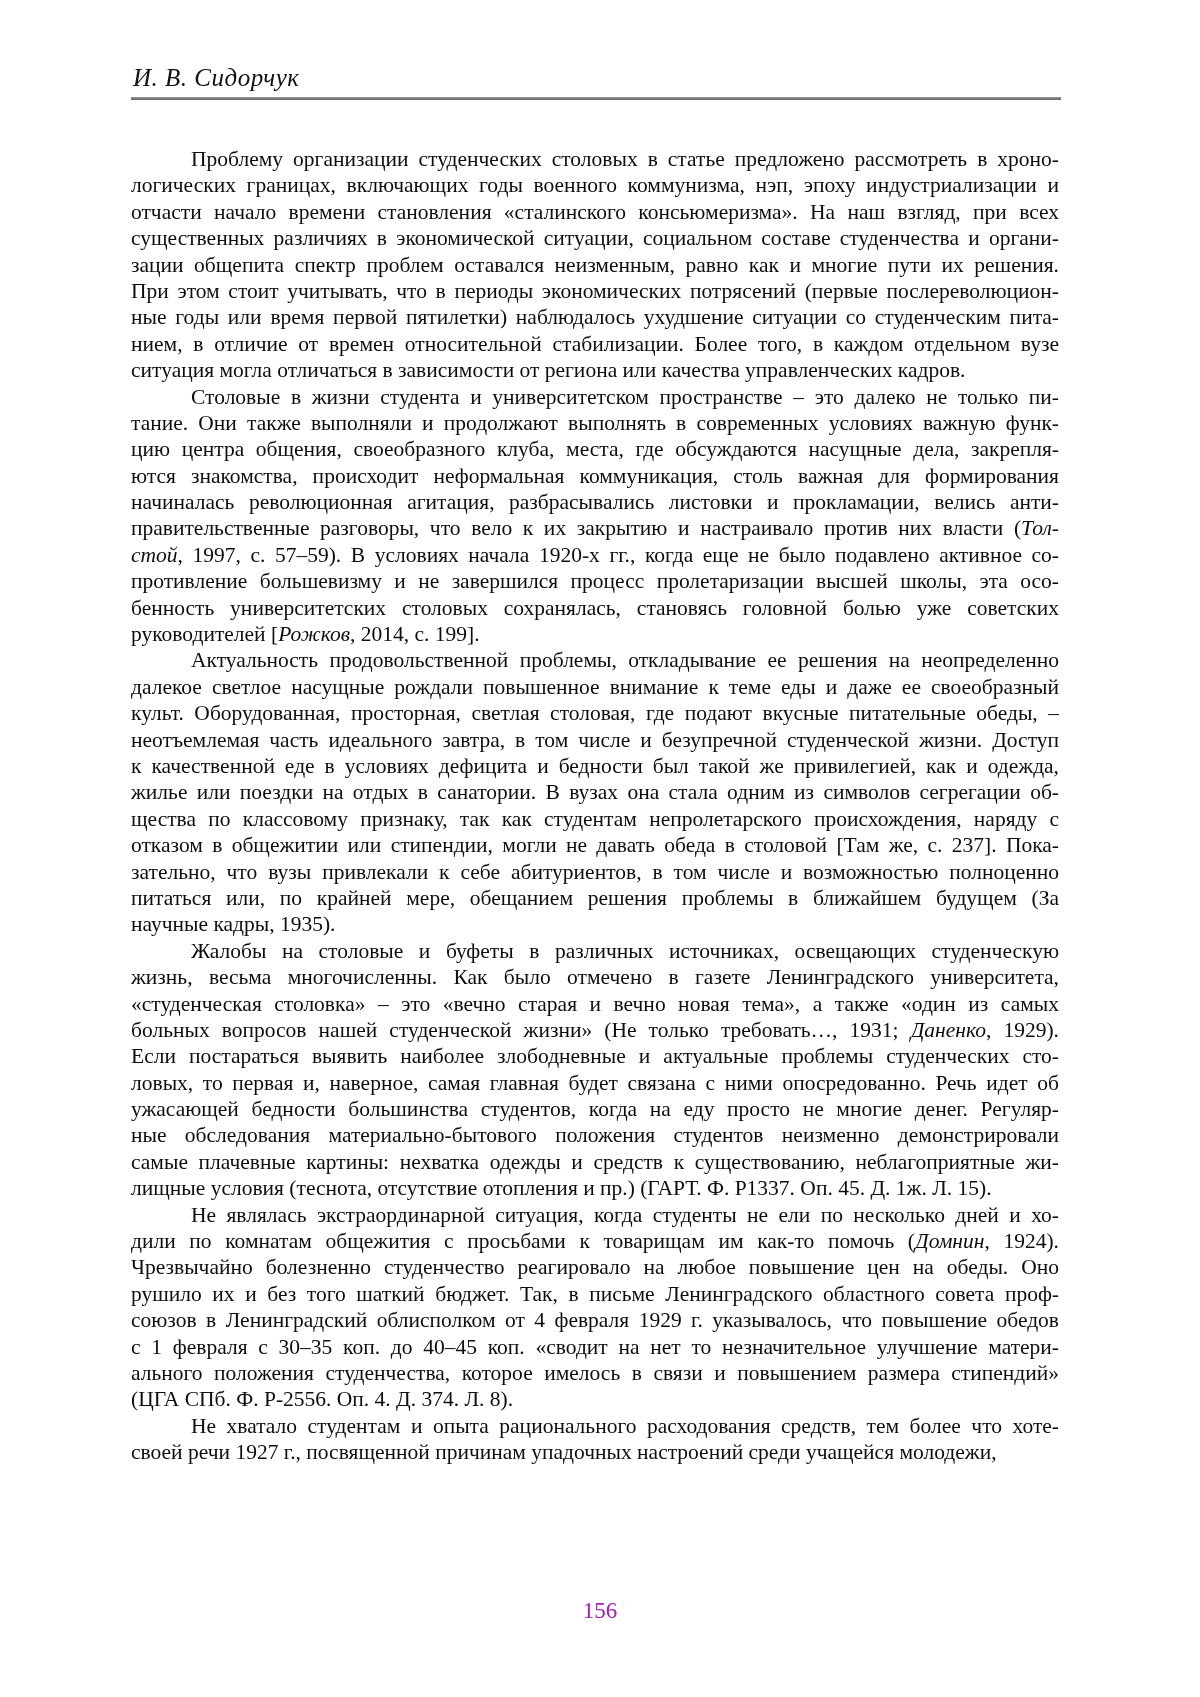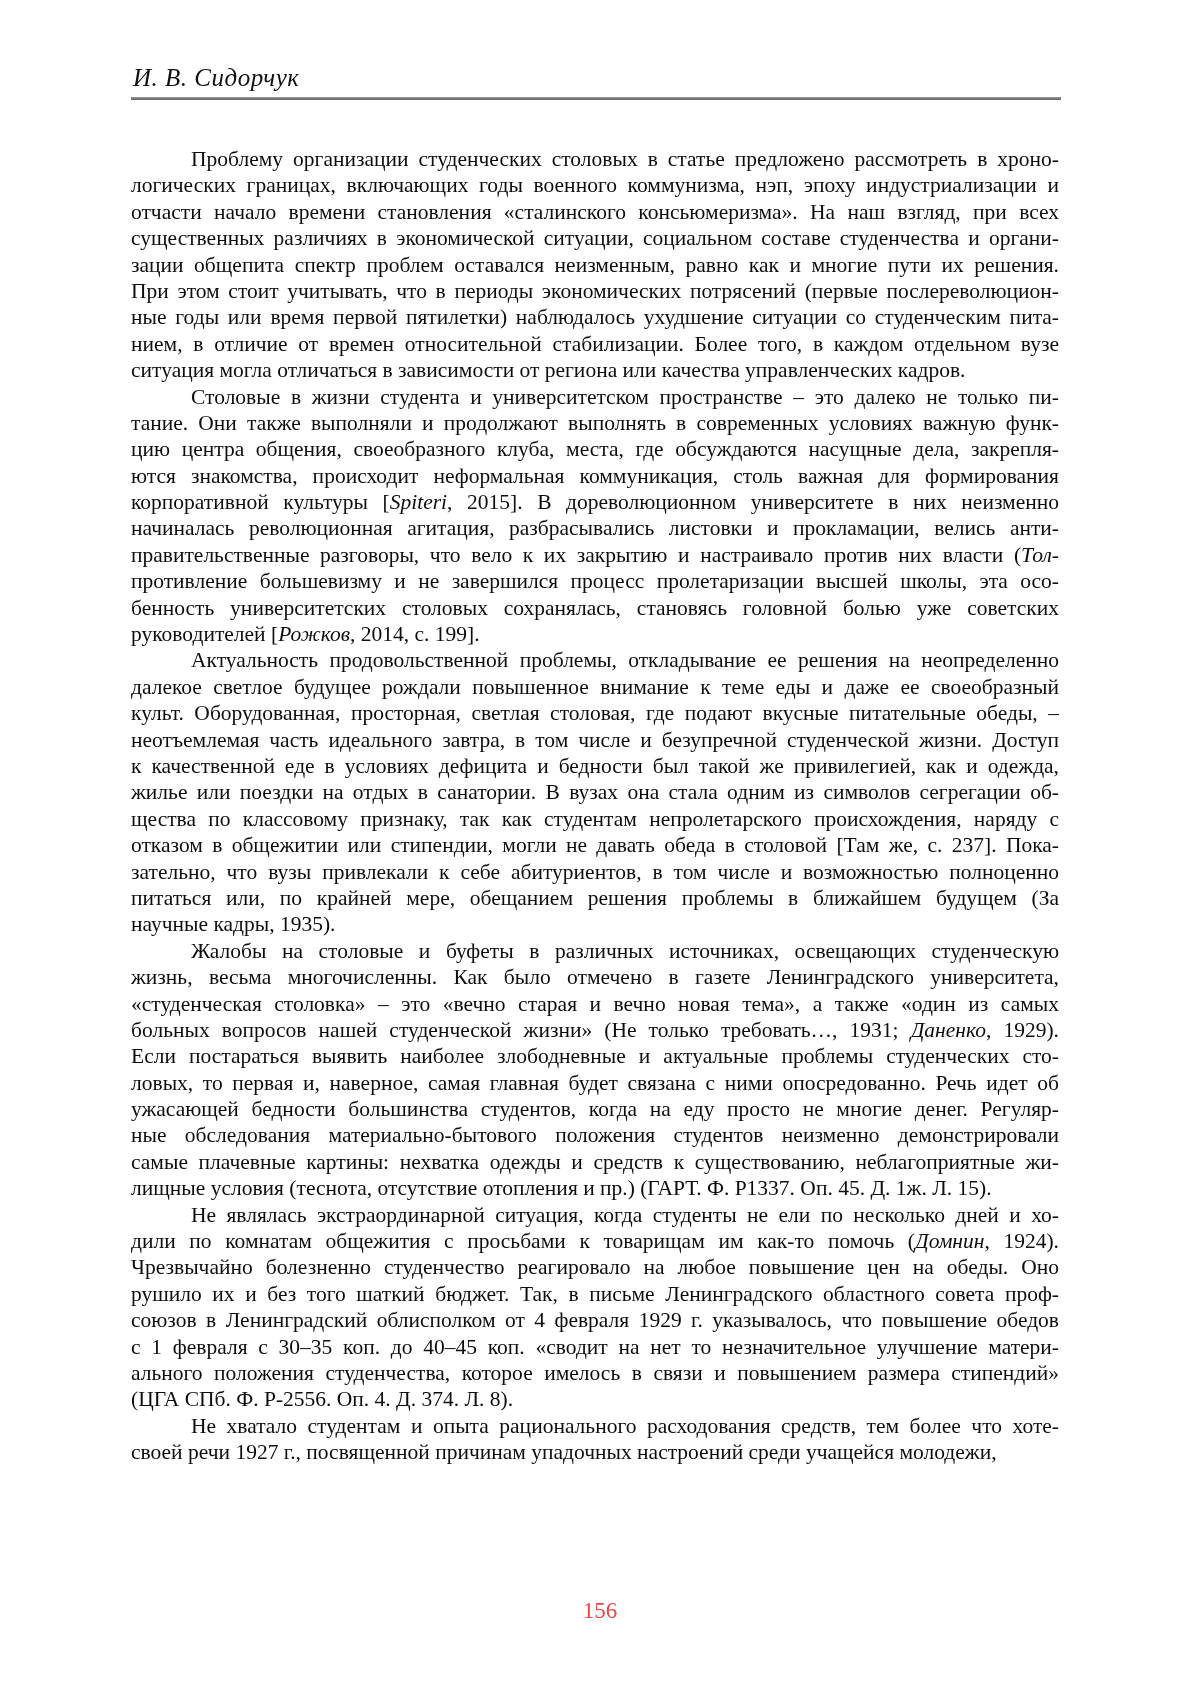--- a/index.html
+++ b/index.html
@@ -51,21 +51,21 @@
     text-indent: 60px;
   }
   .line i { font-style: italic; }
   .page-number {
     position: absolute;
     left: 0;
     top: 1598px;
     width: 1200px;
     text-align: center;
     font-size: 23px;
-    color: #ef4444;
+    color: #a21caf;
   }
 </style>
 </head>
 <body>
 
 <div class="page">
   <div class="running-head">И. В. Сидорчук</div>
   <div class="head-rule"></div>
   <div class="body-text">
       <div class="line just first">Проблему организации студенческих столовых в статье предложено рассмотреть в хроно-</div>
@@ -74,28 +74,28 @@
       <div class="line just">существенных различиях в экономической ситуации, социальном составе студенчества и органи-</div>
       <div class="line just">зации общепита спектр проблем оставался неизменным, равно как и многие пути их решения.</div>
       <div class="line just">При этом стоит учитывать, что в периоды экономических потрясений (первые послереволюцион-</div>
       <div class="line just">ные годы или время первой пятилетки) наблюдалось ухудшение ситуации со студенческим пита-</div>
       <div class="line just">нием, в отличие от времен относительной стабилизации. Более того, в каждом отдельном вузе</div>
       <div class="line">ситуация могла отличаться в зависимости от региона или качества управленческих кадров.</div>
       <div class="line just first">Столовые в жизни студента и университетском пространстве – это далеко не только пи-</div>
       <div class="line just">тание. Они также выполняли и продолжают выполнять в современных условиях важную функ-</div>
       <div class="line just">цию центра общения, своеобразного клуба, места, где обсуждаются насущные дела, закрепля-</div>
       <div class="line just">ются знакомства, происходит неформальная коммуникация, столь важная для формирования</div>
-      <div class="line just">корпоративной культуры [<i>Spiteri</i>, 2015]. В дореволюционном университете в них неизменно</div>
       <div class="line just">начиналась революционная агитация, разбрасывались листовки и прокламации, велись анти-</div>
       <div class="line just">правительственные разговоры, что вело к их закрытию и настраивало против них власти (<i>Тол-</i></div>
+      <div class="line just"><i>стой</i>, 1997, с. 57–59). В условиях начала 1920-х гг., когда еще не было подавлено активное со-</div>
       <div class="line just">противление большевизму и не завершился процесс пролетаризации высшей школы, эта осо-</div>
       <div class="line just">бенность университетских столовых сохранялась, становясь головной болью уже советских</div>
       <div class="line">руководителей [<i>Рожков</i>, 2014, с. 199].</div>
       <div class="line just first">Актуальность продовольственной проблемы, откладывание ее решения на неопределенно</div>
-      <div class="line just">далекое светлое будущее рождали повышенное внимание к теме еды и даже ее своеобразный</div>
+      <div class="line just">далекое светлое насущные рождали повышенное внимание к теме еды и даже ее своеобразный</div>
       <div class="line just">культ. Оборудованная, просторная, светлая столовая, где подают вкусные питательные обеды, –</div>
       <div class="line just">неотъемлемая часть идеального завтра, в том числе и безупречной студенческой жизни. Доступ</div>
       <div class="line just">к качественной еде в условиях дефицита и бедности был такой же привилегией, как и одежда,</div>
       <div class="line just">жилье или поездки на отдых в санатории. В вузах она стала одним из символов сегрегации об-</div>
       <div class="line just">щества по классовому признаку, так как студентам непролетарского происхождения, наряду с</div>
       <div class="line just">отказом в общежитии или стипендии, могли не давать обеда в столовой [Там же, с. 237]. Пока-</div>
       <div class="line just">зательно, что вузы привлекали к себе абитуриентов, в том числе и возможностью полноценно</div>
       <div class="line just">питаться или, по крайней мере, обещанием решения проблемы в ближайшем будущем (За</div>
       <div class="line">научные кадры, 1935).</div>
       <div class="line just first">Жалобы на столовые и буфеты в различных источниках, освещающих студенческую</div>

